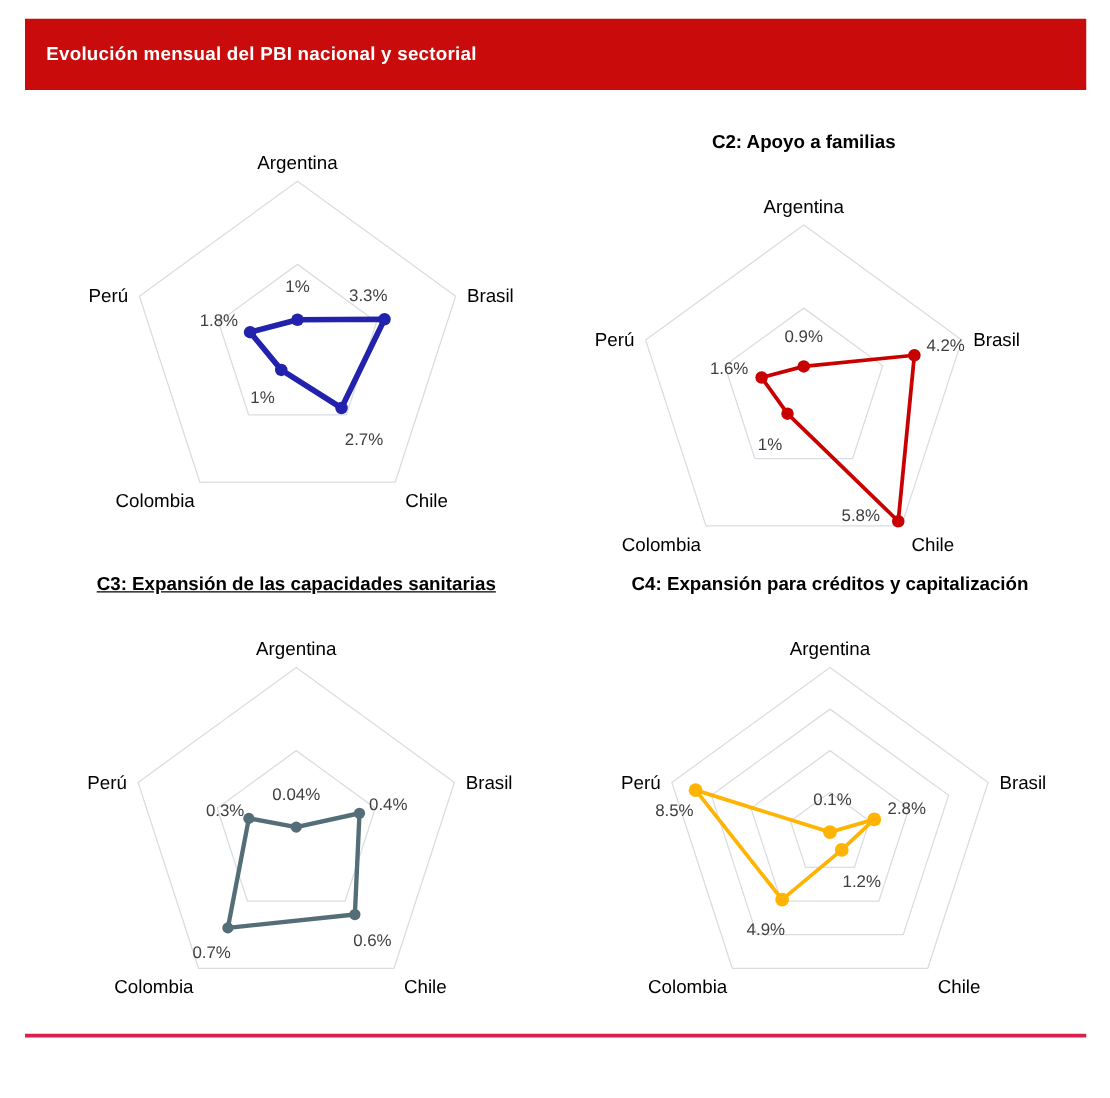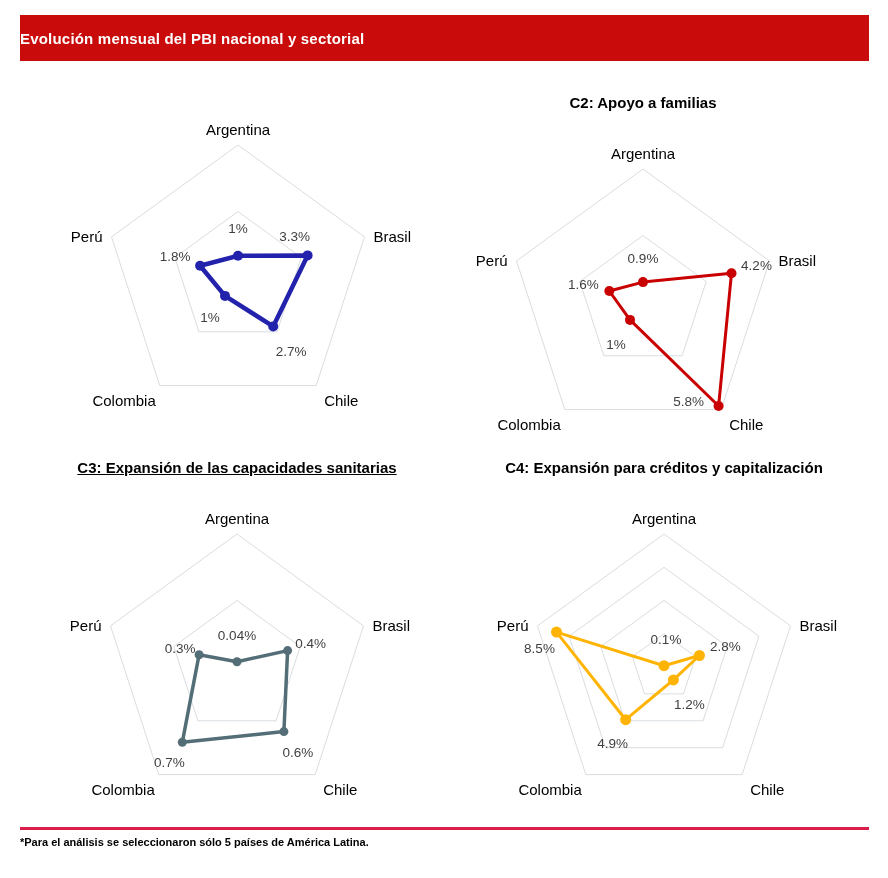--- a/index.html
+++ b/index.html
@@ -1,20 +1,20 @@
 <!DOCTYPE html>
 <html><head>
 <meta charset="utf-8">
 <style>
   html,body{margin:0;padding:0;background:#ffffff;}
   body{font-family:"Liberation Sans", sans-serif; width:888px; height:878px; position:relative; overflow:hidden;}
   .page{position:absolute; inset:0; background:#ffffff;}
   .header-banner{
-    position:absolute; left:20px; top:15px; width:849px; height:46px;
-    display:flex; align-items:center; padding-left:0; box-sizing:border-box;
+    position:absolute; left:20px; top:15px; width:849px; height:57px;
+    display:flex; align-items:center; padding-left:17px; box-sizing:border-box;
   }
   .header-banner span{color:#ffffff; font-size:15px; font-weight:bold; letter-spacing:0.2px;}
   .chart-cell{position:absolute; width:440px; height:362px;}
   .chart-cell .chart-title{
     width:100%; text-align:center; font-size:15px; font-weight:bold; color:#000000;
     height:24px; line-height:20px;
   }
   .chart-cell svg{display:block;}
   .footer-rule{position:absolute; left:20px; top:827px; width:849px; height:3px;}
   .footer-note{position:absolute; left:20px; top:834px; font-size:11px; font-weight:bold; color:#000000; line-height:17px; margin:0;}
@@ -45,21 +45,21 @@
         <text x="192.0" y="229.4" text-anchor="middle" font-size="13.5" fill="#3F3F3F" font-family="Liberation Sans, sans-serif">1%</text>
         <text x="157.1" y="168.2" text-anchor="middle" font-size="13.5" fill="#3F3F3F" font-family="Liberation Sans, sans-serif">1.8%</text>
         <text x="220.0" y="42.0" text-anchor="middle" font-size="15" fill="#000000" font-family="Liberation Sans, sans-serif">Argentina</text>
         <text x="355.5" y="148.9" text-anchor="start" font-size="15" fill="#000000" font-family="Liberation Sans, sans-serif">Brasil</text>
         <text x="306.2" y="312.6" text-anchor="start" font-size="15" fill="#000000" font-family="Liberation Sans, sans-serif">Chile</text>
         <text x="137.8" y="312.6" text-anchor="end" font-size="15" fill="#000000" font-family="Liberation Sans, sans-serif">Colombia</text>
         <text x="84.5" y="148.9" text-anchor="end" font-size="15" fill="#000000" font-family="Liberation Sans, sans-serif">Perú</text>
       </svg>
   </div>
 
-  <div class="chart-cell" style="left:423px; top:93px;">
+  <div class="chart-cell" style="left:423px; top:104px;">
     <div class="chart-title">C2: Apoyo a familias</div>
     <svg width="440" height="332" viewBox="0 0 440 332">
         <polygon points="220.0,118.5 283.2,164.5 259.1,238.8 180.9,238.8 156.8,164.5" fill="none" stroke="#D9DDE1" stroke-width="1"></polygon>
         <polygon points="220.0,52.0 346.5,143.9 298.2,292.6 141.8,292.6 93.5,143.9" fill="none" stroke="#D9DDE1" stroke-width="1"></polygon>
         <polygon points="220.0,165.1 308.5,156.2 295.6,289.0 207.0,202.9 186.3,174.0" fill="none" stroke="#C90000" stroke-width="3" stroke-linejoin="round"></polygon>
         <circle cx="220.0" cy="165.1" r="5" fill="#C90000"></circle>
         <circle cx="308.5" cy="156.2" r="5" fill="#C90000"></circle>
         <circle cx="295.6" cy="289.0" r="5" fill="#C90000"></circle>
         <circle cx="207.0" cy="202.9" r="5" fill="#C90000"></circle>
         <circle cx="186.3" cy="174.0" r="5" fill="#C90000"></circle>
@@ -120,15 +120,14 @@
         <text x="95.5" y="170.6" text-anchor="middle" font-size="13.5" fill="#3F3F3F" font-family="Liberation Sans, sans-serif">8.5%</text>
         <text x="220.0" y="42.0" text-anchor="middle" font-size="15" fill="#000000" font-family="Liberation Sans, sans-serif">Argentina</text>
         <text x="355.5" y="148.9" text-anchor="start" font-size="15" fill="#000000" font-family="Liberation Sans, sans-serif">Brasil</text>
         <text x="306.2" y="312.6" text-anchor="start" font-size="15" fill="#000000" font-family="Liberation Sans, sans-serif">Chile</text>
         <text x="137.8" y="312.6" text-anchor="end" font-size="15" fill="#000000" font-family="Liberation Sans, sans-serif">Colombia</text>
         <text x="84.5" y="148.9" text-anchor="end" font-size="15" fill="#000000" font-family="Liberation Sans, sans-serif">Perú</text>
       </svg>
   </div>
 
   <div class="footer-rule" style="background: rgb(219, 31, 77);"></div>
-  <p class="footer-note">*Para el análisis se seleccionaron sólo 5 países de América Latina.</p>
 
 </div>
 
 </body></html>

